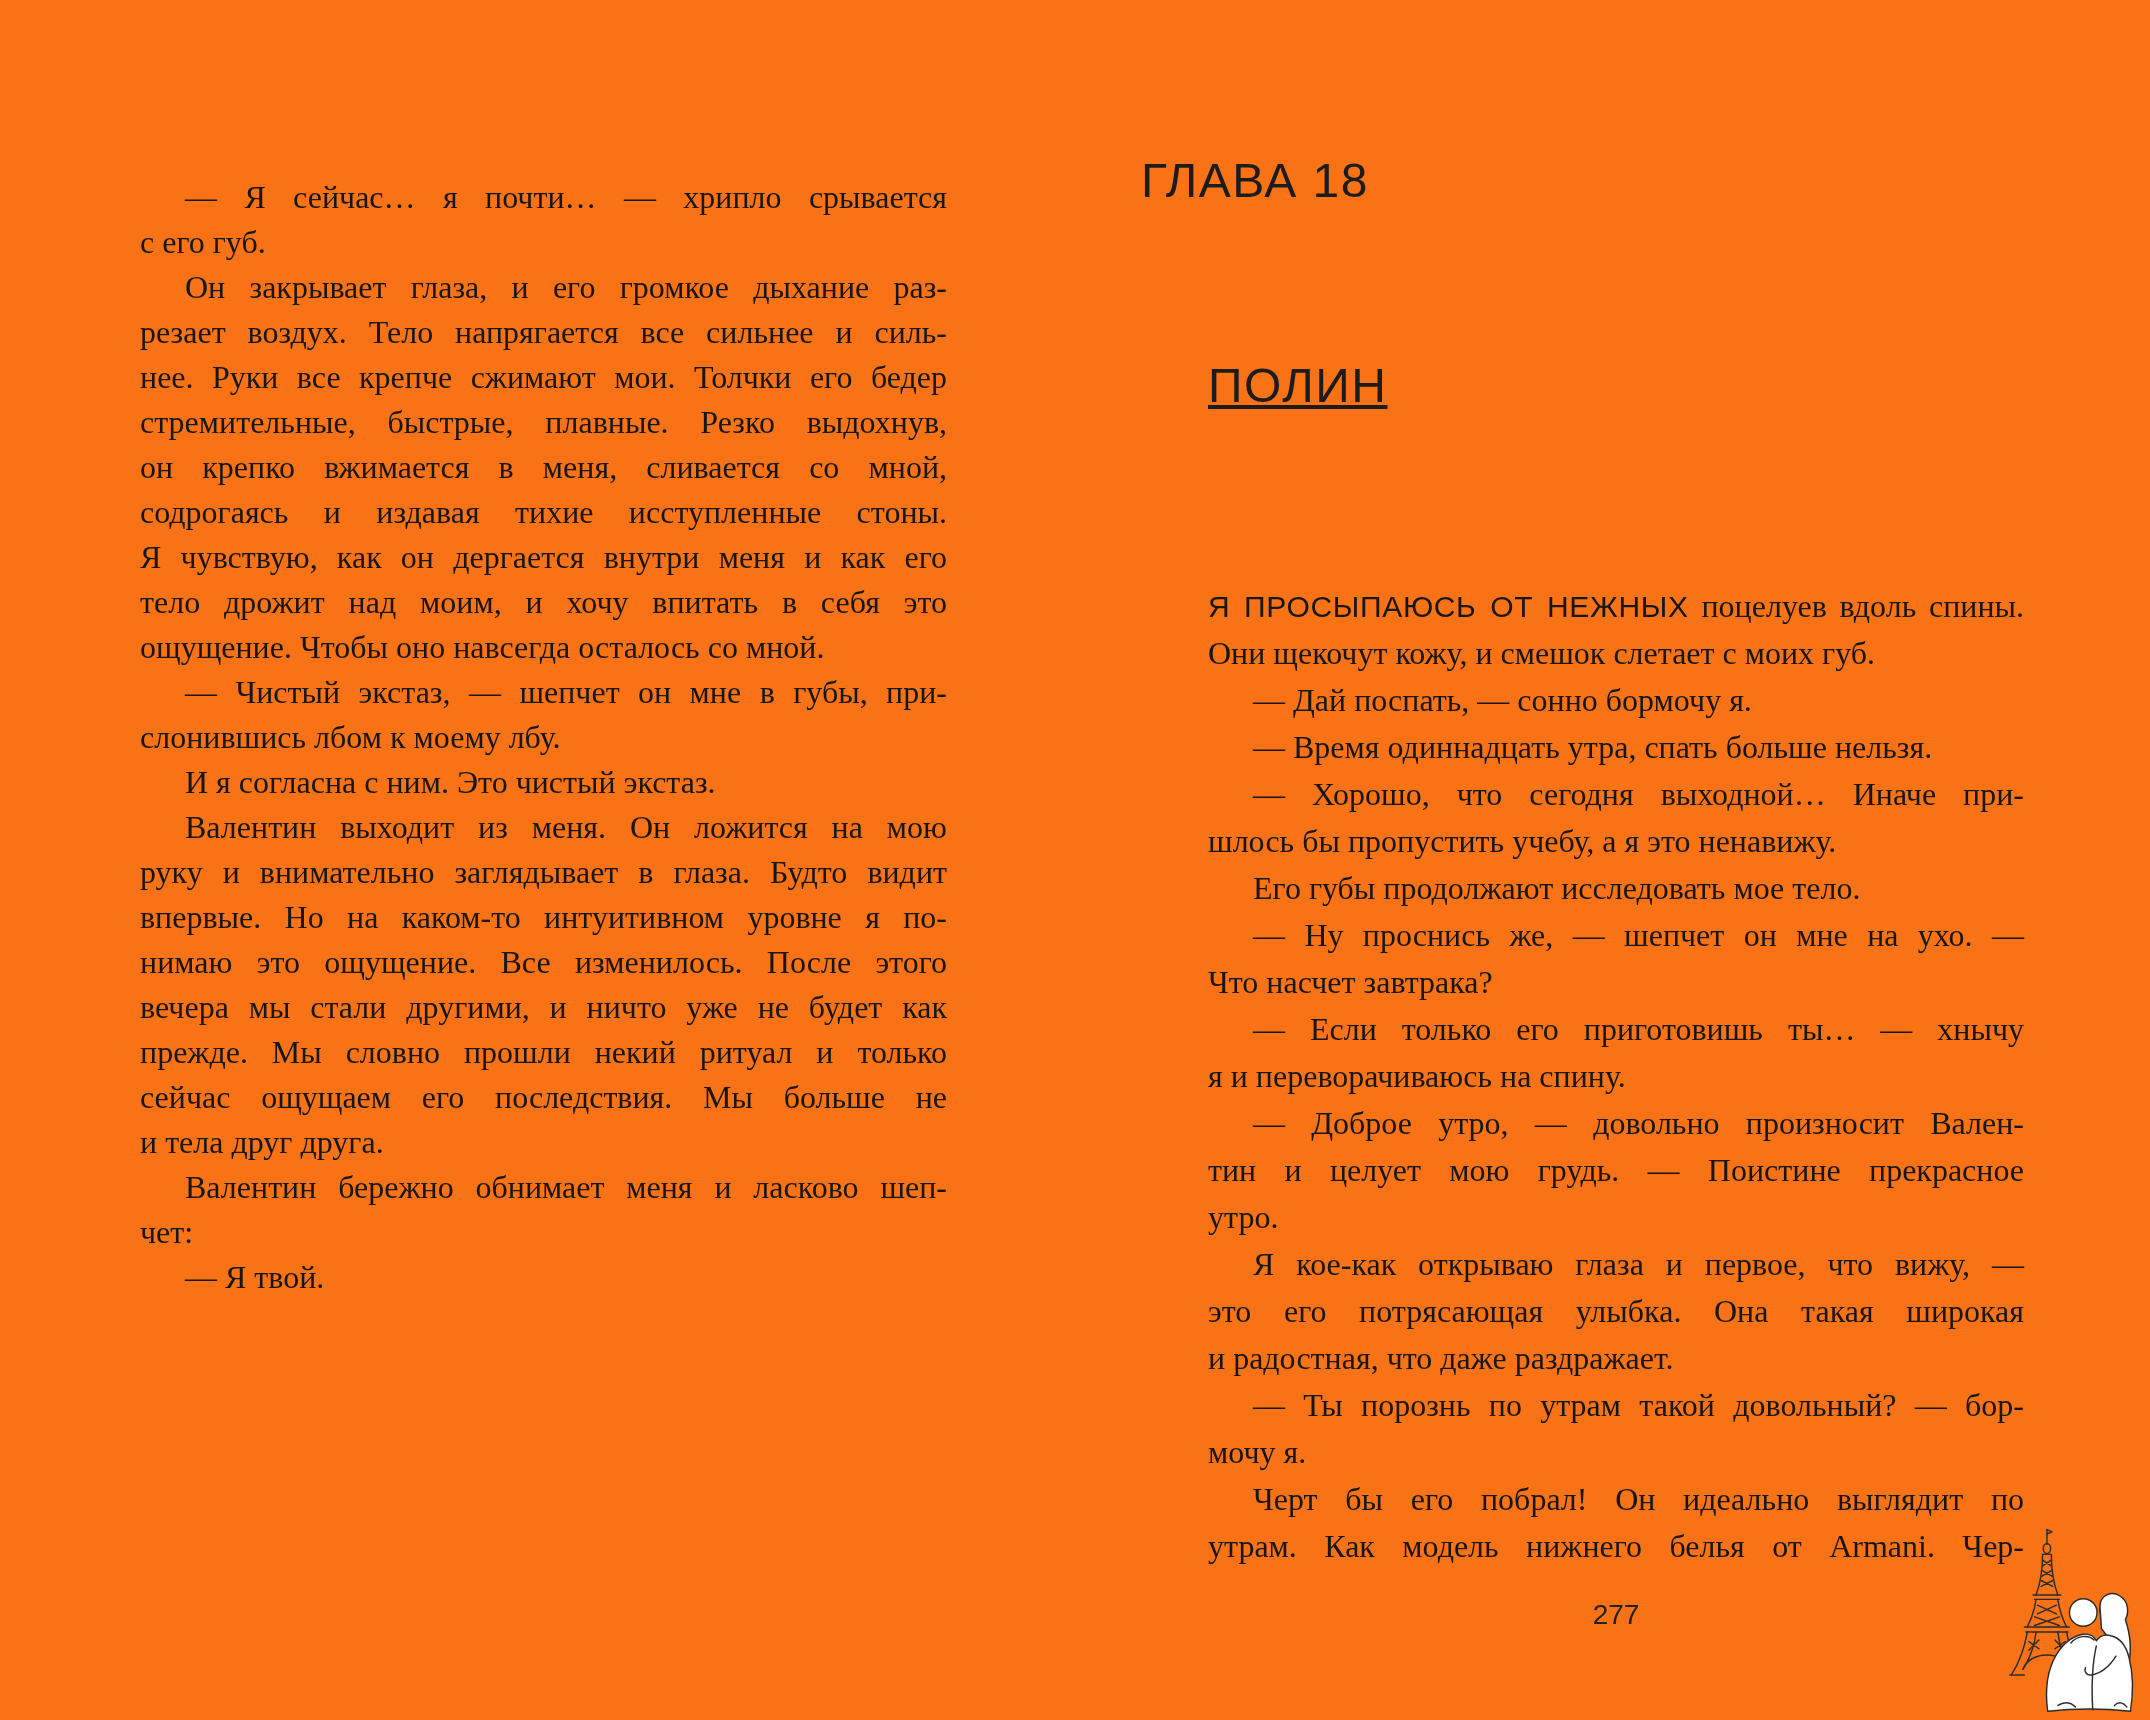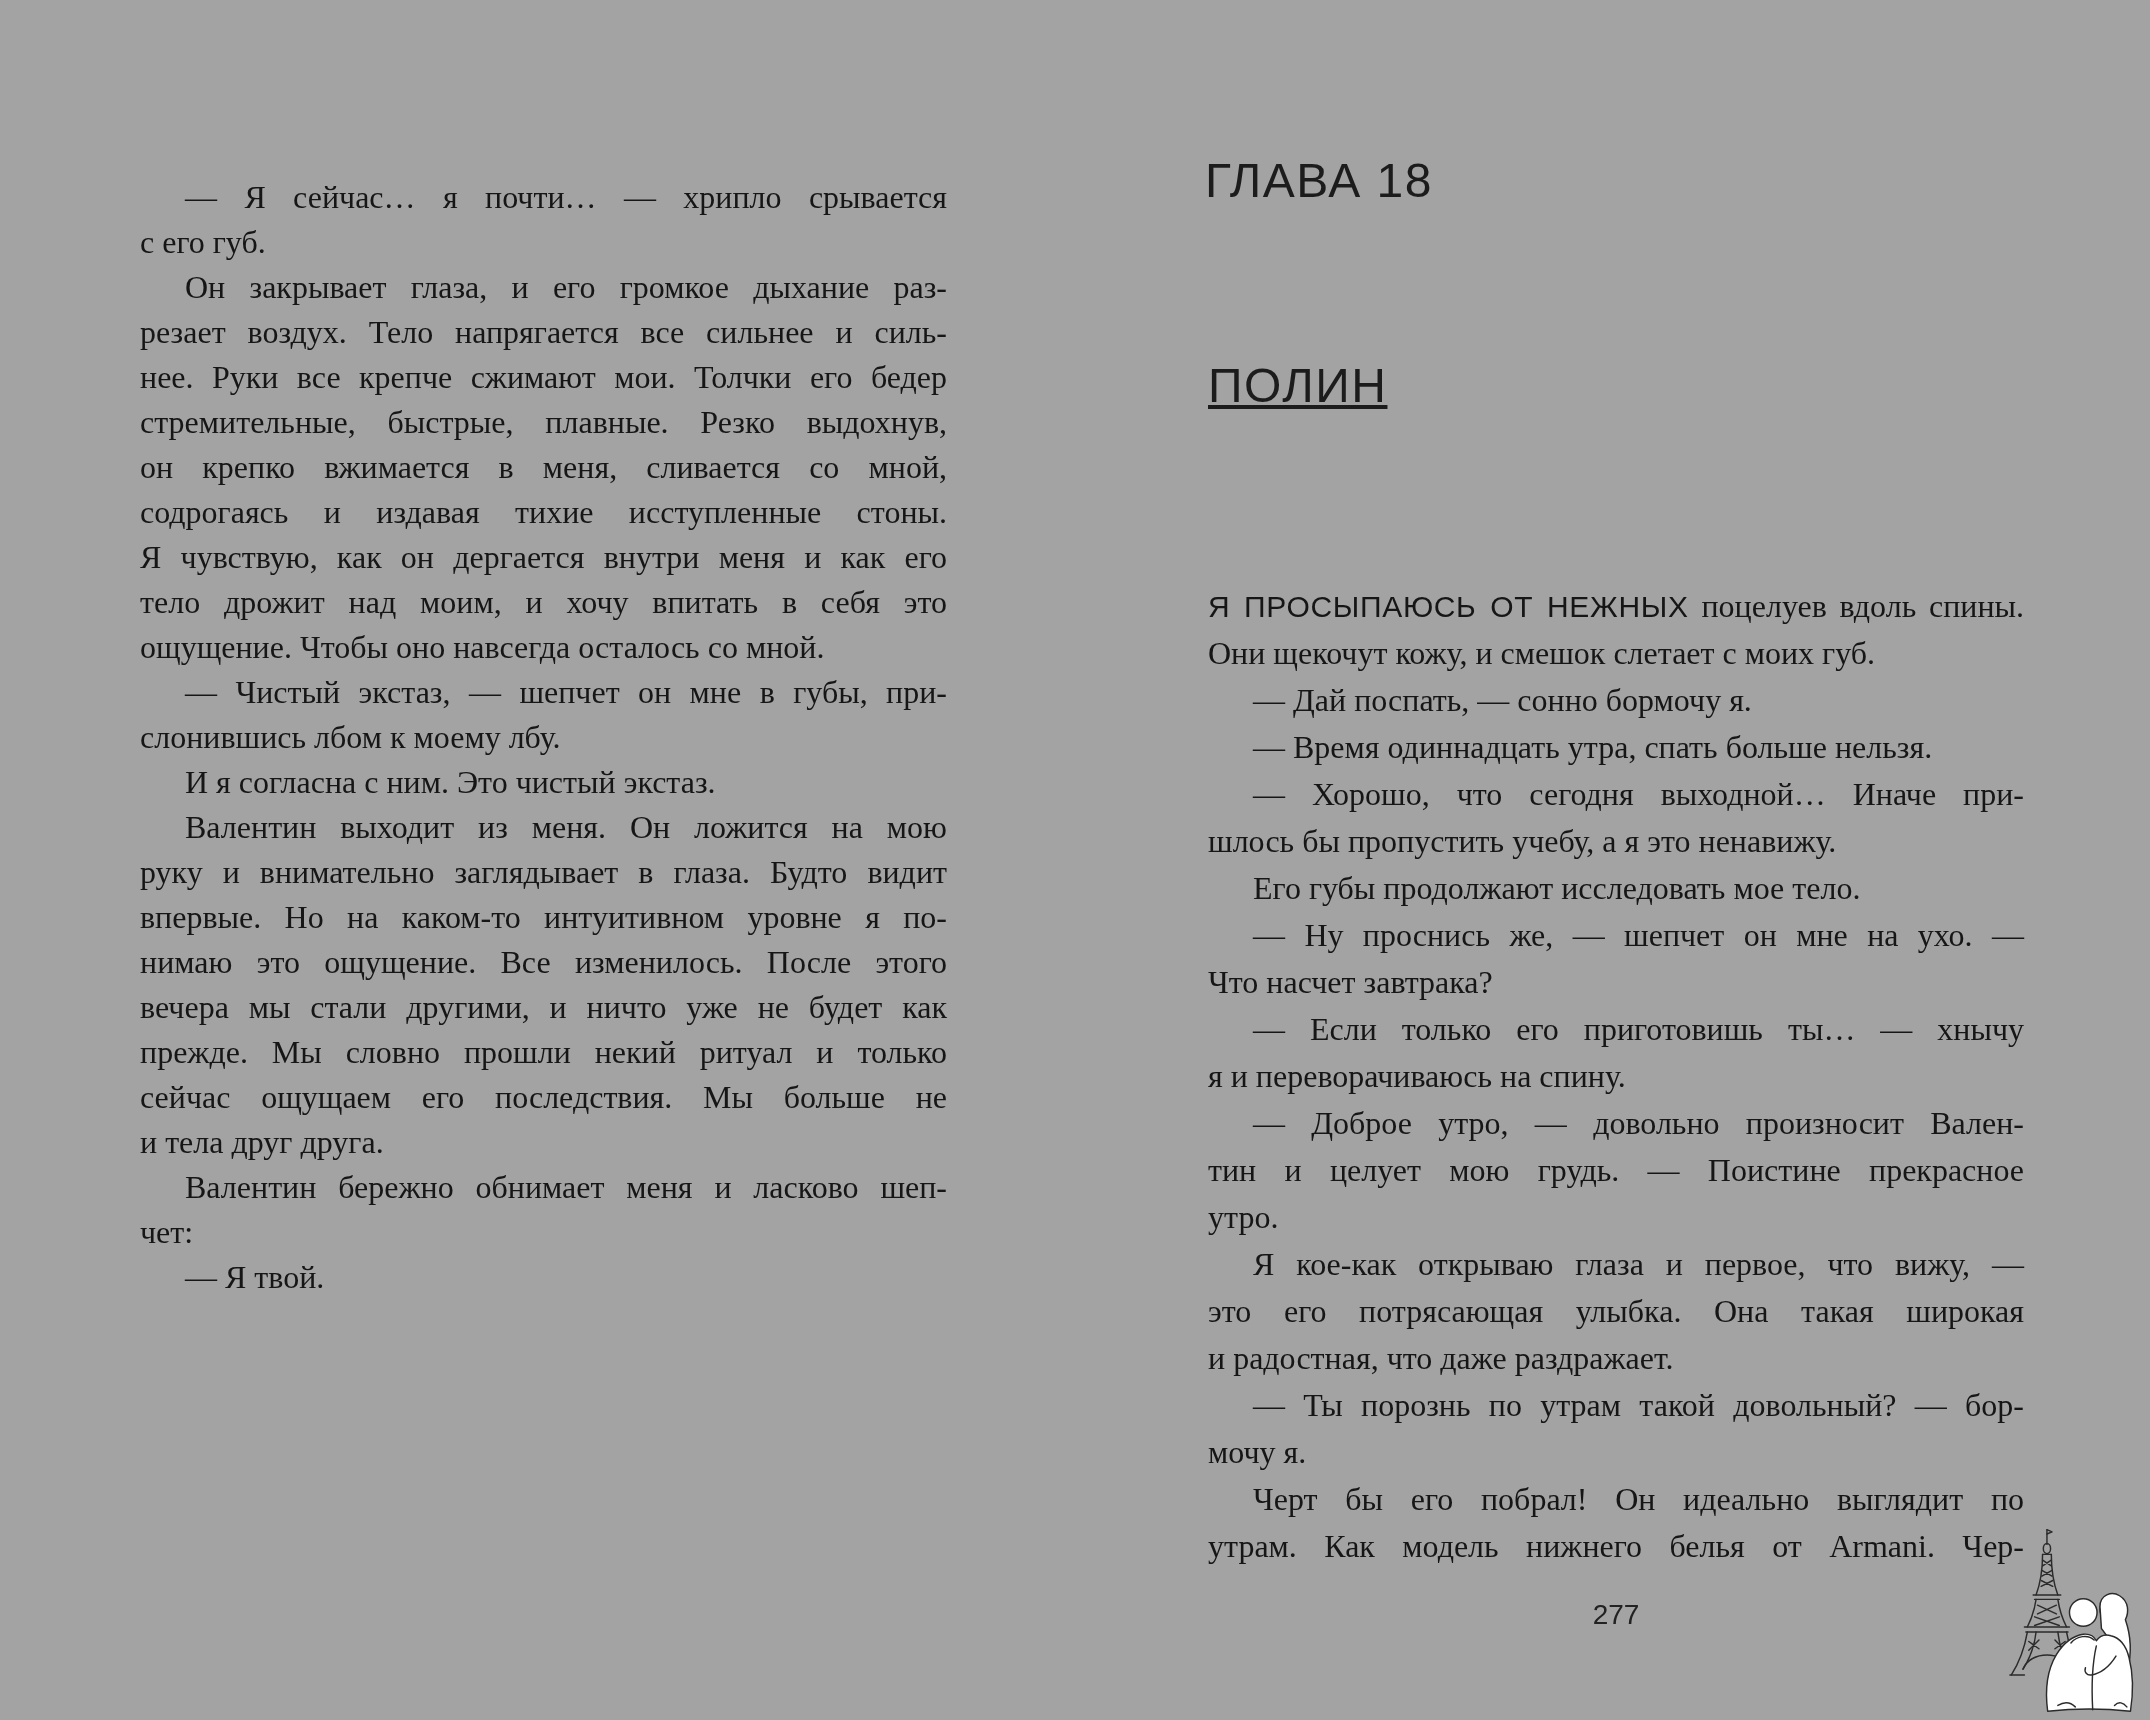--- a/index.html
+++ b/index.html
@@ -1,19 +1,19 @@
 <!DOCTYPE html>
 <html style="font-size:11.7px"><head>
 <meta charset="utf-8">
 <style>
   html,body{margin:0;padding:0;background:#e8e8e8;}
   .spread{
     position:relative;
     width:2151px;height:1720px;
-    background:#a3a3a3;
+    background:#f97316;
     overflow:hidden;
     font-family:"Liberation Serif","DejaVu Serif",serif;
     color:#161616;
   }
   .lines-col{position:absolute;}
   #left-col{left:140px;top:175px;width:807px;}
   #right-col{left:1208px;top:583px;width:816px;}
   #left-col .line{height:45px;line-height:45px;}
   #right-col .line{height:47px;line-height:47px;}
   .line{
@@ -24,21 +24,21 @@
   }
   .line.fill{text-align:justify;text-align-last:justify;}
   .line.indent{text-indent:45px;}
   .caps{
     font-family:"Liberation Sans","DejaVu Sans",sans-serif;
     font-size:30px;
     letter-spacing:0.7px;
     margin-top:32px;
   }
   .chapter-heading{
-    position:absolute;left:1205px;top:157px;
+    position:absolute;left:1141px;top:157px;
     font-family:"Liberation Sans","DejaVu Sans",sans-serif;
     font-weight:400;
     font-size:48px;line-height:1;
     letter-spacing:1.5px;
     color:#1c1c1c;
   }
   .pov-heading{
     position:absolute;left:1208px;top:362px;width:816px;
     text-align:left;
     font-family:"Liberation Sans","DejaVu Sans",sans-serif;

